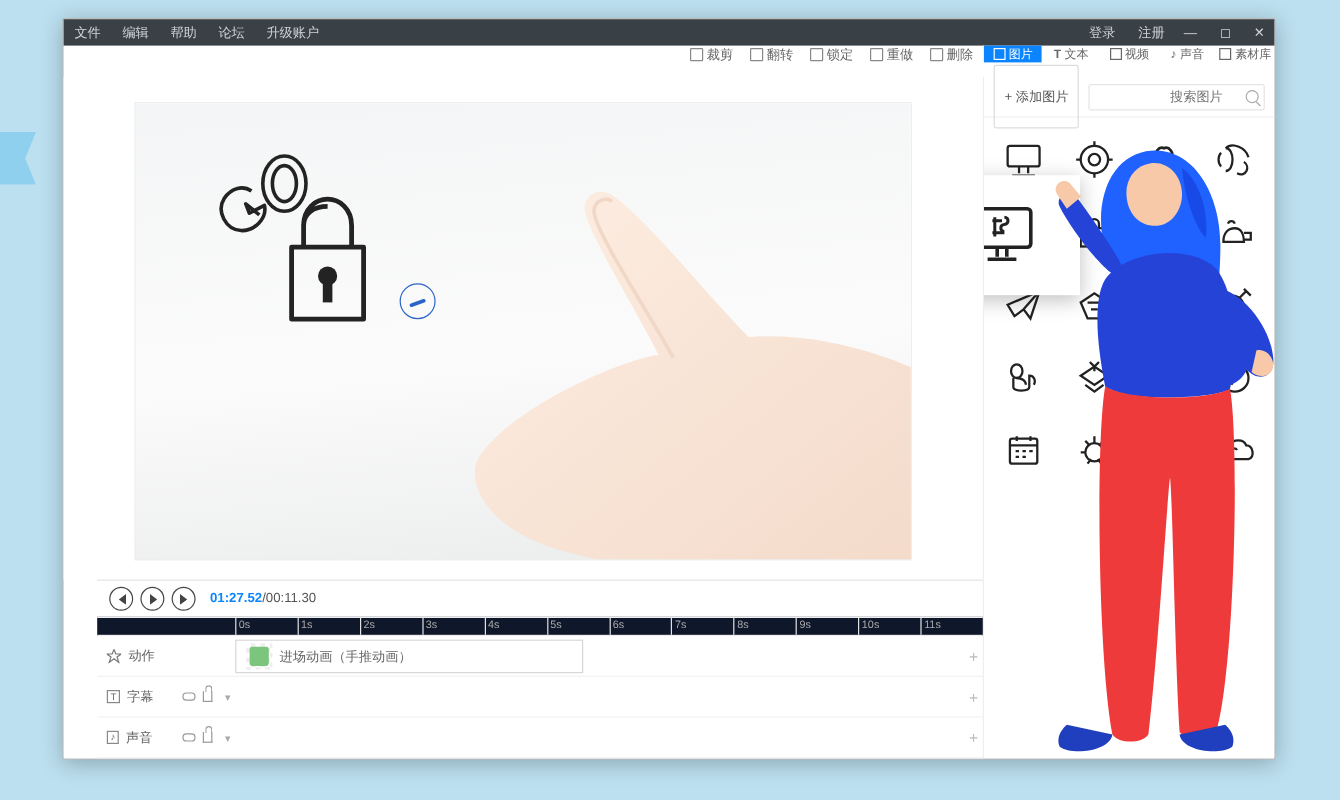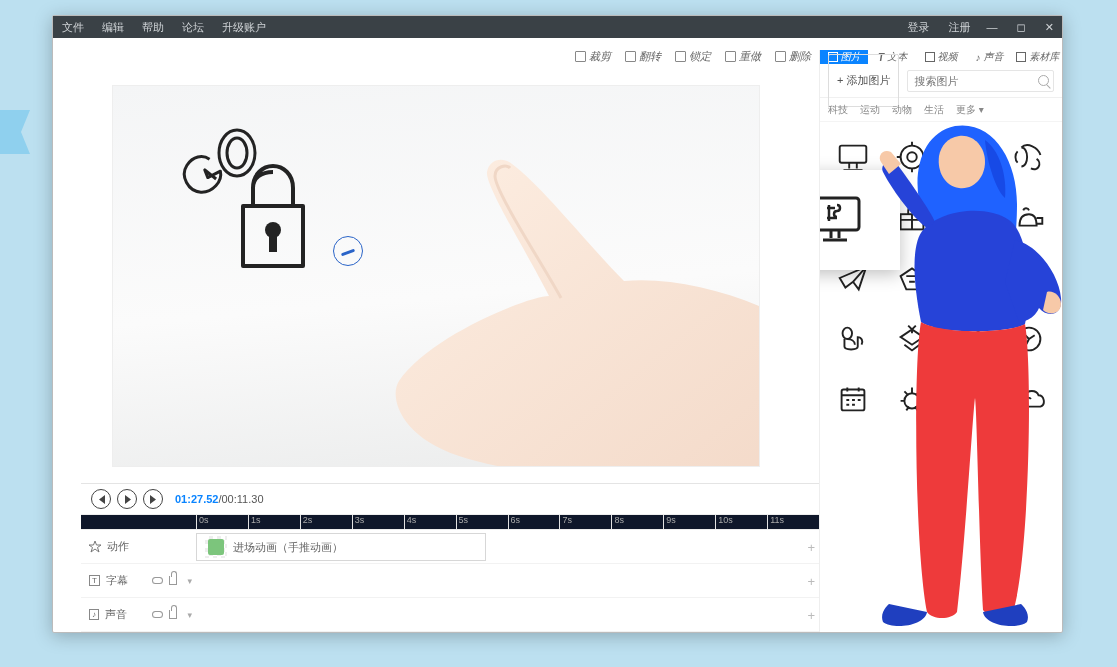--- a/index.html
+++ b/index.html
@@ -16,21 +16,21 @@
   .titlebar .menu span { padding: 0 9px; cursor:default; }
   .titlebar .spacer { flex:1; }
   .titlebar .right span { padding: 0 8px; }
   .titlebar .winbtns span { padding:0 8px; font-family: sans-serif; }
   
   .toolbar { height: 36px; display:flex; align-items:center; justify-content:center; gap: 20px; border-bottom:1px solid #e4e4e4; position:relative; }
   .toolbar .tbtn { display:flex; flex-direction:column; align-items:center; font-size:10px; color:#555; gap:1px; cursor:pointer; }
   .toolbar .tbtn.active { color:#0a84ff; }
   .toolbar .ticon { width:16px; height:14px; border:1.5px solid currentColor; border-radius:2px; position:relative; }
   
-  .actionbar { height: 26px; display:flex; align-items:flex-end; font-size:11px; color:#666;font-style:italic; }
+  .actionbar { height: 26px; display:flex; align-items:flex-start; font-size:11px; color:#666; }
   .actionbar .left { flex:1; display:flex; justify-content:flex-end; padding-right:8px; gap:14px; }
   .actionbar .abtn { display:flex; align-items:center; gap:3px; cursor:pointer; }
   .actionbar .aicon { width:11px; height:11px; border:1px solid #888; border-radius:1px; }
   .actionbar .tabs { display:flex; width:243px; border-left:1px solid #eee; }
   .actionbar .tab { flex:1; display:flex; align-items:center; justify-content:center; gap:3px; cursor:pointer; font-size:10px; }
   .actionbar .tab.active { background:#0a84ff; color:#fff; }
   .actionbar .tab .ticon2 { width:10px; height:10px; border:1px solid currentColor; }
   
   .body { flex:1; display:flex; min-height:0; }
   .canvas-area { flex:1; display:flex; flex-direction:column; min-width:0; }
@@ -41,21 +41,21 @@
   .lock { position:absolute; left:110px; top:70px; width:100px; height:120px; }
   .go-g { position:absolute; left:60px; top:60px; width:60px; height:60px; }
   .go-o { position:absolute; left:100px; top:40px; width:48px; height:54px; }
   .pen-circ { position:absolute; left:220px; top:150px; width:30px; height:30px; border:1.5px solid #2a64c8; border-radius:50%; }
   .pen-circ::after{content:""; position:absolute; left:7px; top:14px; width:14px; height:3px; background:#2a64c8; border-radius:2px; transform:rotate(-20deg);}
   
   .side { width:243px; border-left:1px solid #eee; display:flex; flex-direction:column; }
   .side-top { height:34px; display:flex; align-items:center; padding:0 8px; gap:8px; border-bottom:1px solid #f0f0f0; }
   .add-btn { font-size:11px; border:1px solid #ddd; padding:18px 8px; border-radius:2px; cursor:pointer; color:#555; }
   .search { flex:1; }
-  .search input { width:100%; height:22px; border:1px solid #e5e5e5; border-radius:2px; font-size:11px; padding:0 20px 0 6px; color:#999; }
+  .search input { width:100%; height:22px; border:1px solid #e5e5e5; border-radius:2px; font-size:11px; padding:0 34px 0 6px; color:#999;text-align:right; }
   .search-wrap{position:relative;}
   .search-wrap .mag{position:absolute; right:5px; top:5px; width:11px; height:11px; border:1.3px solid #aaa; border-radius:50%;}
   .search-wrap .mag::after{content:"";position:absolute;right:-3px;bottom:-3px;width:5px;height:1.3px;background:#aaa;transform:rotate(45deg);}
   .cats { height:24px; display:flex; align-items:center; padding:0 8px; gap:12px; font-size:10px; color:#888; border-bottom:1px solid #f4f4f4; }
   .cats span { cursor:pointer; }
   .grid { flex:1; padding:10px 8px; display:grid; grid-template-columns: repeat(4, 1fr); gap:10px 8px; overflow:hidden; align-content:start; }
   .cell { aspect-ratio:1; display:flex; align-items:center; justify-content:center; cursor:pointer; position:relative; }
   .cell svg { width:38px; height:38px; }
   
   .popout { position:absolute; left:-50px; top:48px; width:130px; height:100px; background:#fff; box-shadow:0 4px 16px rgba(0,0,0,.25); display:flex; align-items:center; justify-content:center; z-index:5; }
@@ -273,27 +273,20 @@
     </div>
 
     <div class="side">
       <div class="side-top">
         <div class="add-btn">+ 添加图片</div>
         <div class="search search-wrap">
           <input placeholder="搜索图片" style="">
           <div class="mag"></div>
         </div>
       </div>
-      <div class="cats">
-        <span>科技</span>
-        <span>运动</span>
-        <span>动物</span>
-        <span>生活</span>
-        <span>更多 ▾</span>
-      </div>
       <div class="grid" style="position:relative">
         <div class="popout">
           <svg viewBox="0 0 60 56">
               <rect x="6" y="6" width="48" height="32" rx="3" fill="none" stroke="#222" stroke-width="3"></rect>
               <path d="M22 16h8m-8 10h10M24 13v16m8-16c4 0 4 6 0 6s-4 6 0 6" fill="none" stroke="#222" stroke-width="2.5"></path>
               <path d="M26 38v8m8-8v8M18 48h24" stroke="#222" stroke-width="3"></path>
             </svg>
         </div>
         <div class="cell">
             <svg viewBox="0 0 40 40" fill="none" stroke="#222" stroke-width="2">

